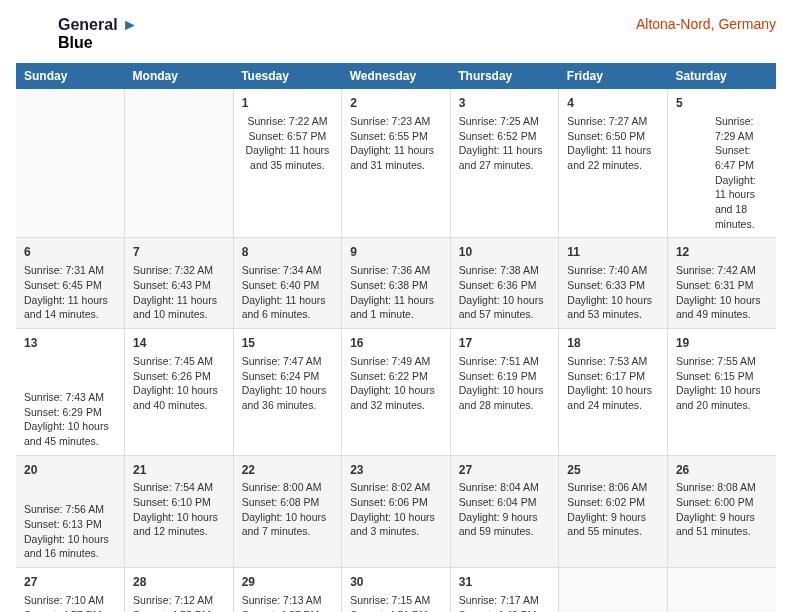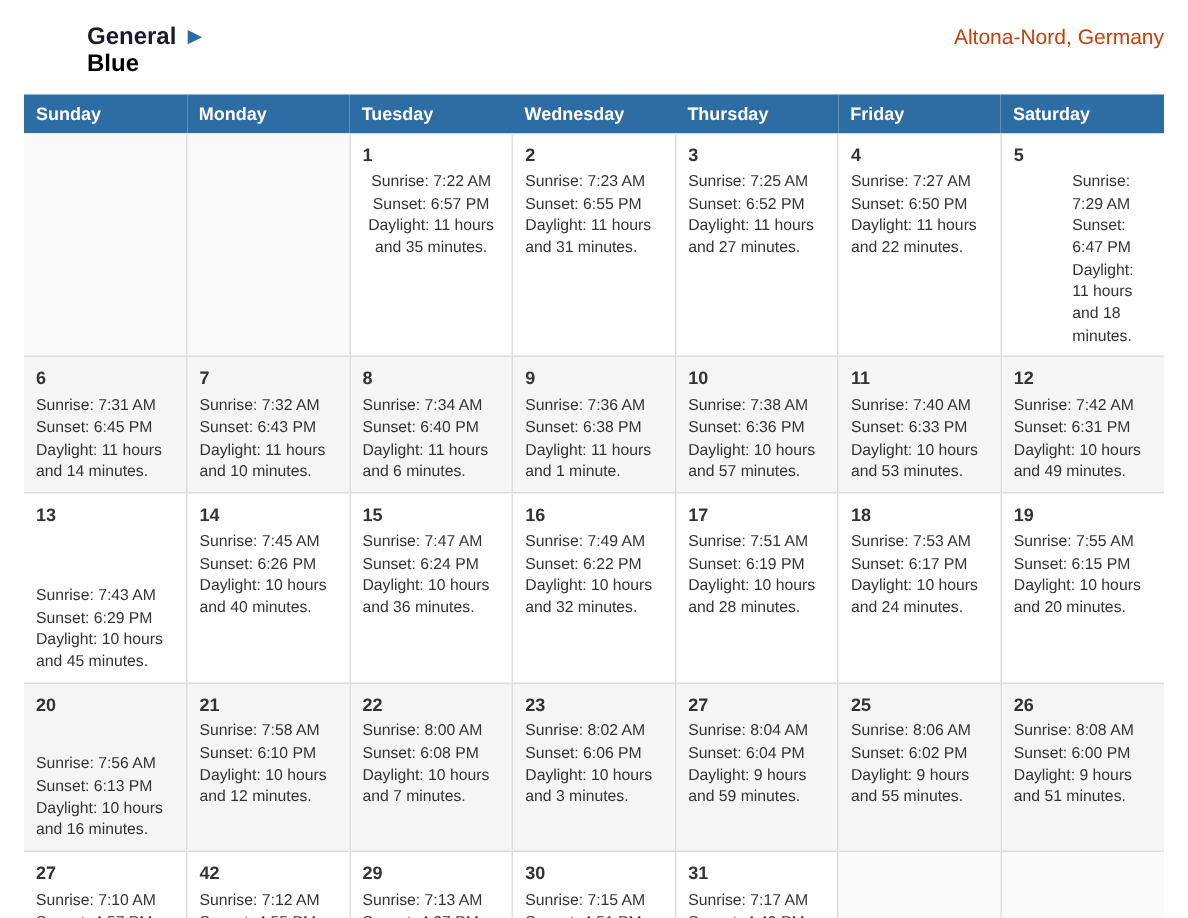--- a/index.html
+++ b/index.html
@@ -234,21 +234,21 @@
       </tr>
       <tr>
         <td>
           <span class="day-number">20</span>
           <div class="day-info" style="white-space: pre-line; margin-top: 24px;">Sunrise: 7:56 AM
 Sunset: 6:13 PM
 Daylight: 10 hours and 16 minutes.</div>
         </td>
         <td>
           <span class="day-number">21</span>
-          <div class="day-info" style="white-space: pre-line;">Sunrise: 7:58 AM
+          <div class="day-info" style="white-space: pre-line;">Sunrise: 7:54 AM
 Sunset: 6:10 PM
 Daylight: 10 hours and 12 minutes.</div>
         </td>
         <td>
           <span class="day-number">22</span>
           <div class="day-info" style="white-space: pre-line;">Sunrise: 8:00 AM
 Sunset: 6:08 PM
 Daylight: 10 hours and 7 minutes.</div>
         </td>
         <td>
@@ -277,21 +277,21 @@
         </td>
       </tr>
       <tr>
         <td>
           <span class="day-number">27</span>
           <div class="day-info" style="white-space: pre-line;">Sunrise: 7:10 AM
 Sunset: 4:57 PM
 Daylight: 9 hours and 47 minutes.</div>
         </td>
         <td>
-          <span class="day-number">42</span>
+          <span class="day-number">28</span>
           <div class="day-info" style="white-space: pre-line;">Sunrise: 7:12 AM
 Sunset: 4:55 PM
 Daylight: 9 hours and 43 minutes.</div>
         </td>
         <td>
           <span class="day-number">29</span>
           <div class="day-info" style="white-space: pre-line;">Sunrise: 7:13 AM
 Sunset: 4:37 PM
 Daylight: 9 hours and 39 minutes.</div>
         </td>

